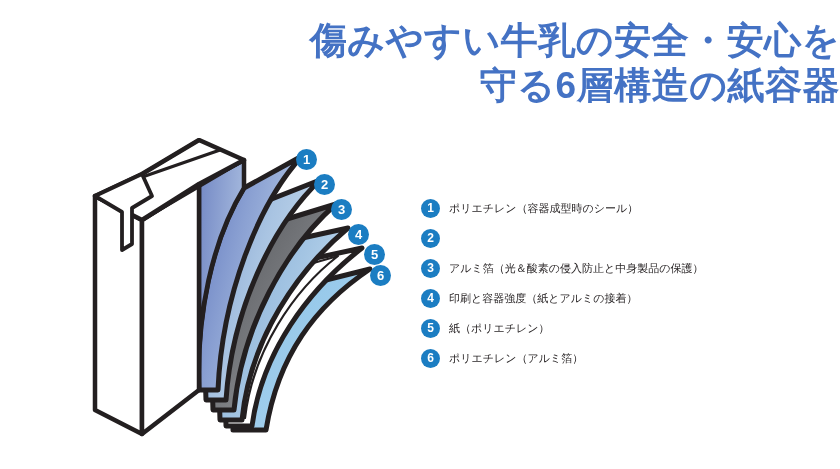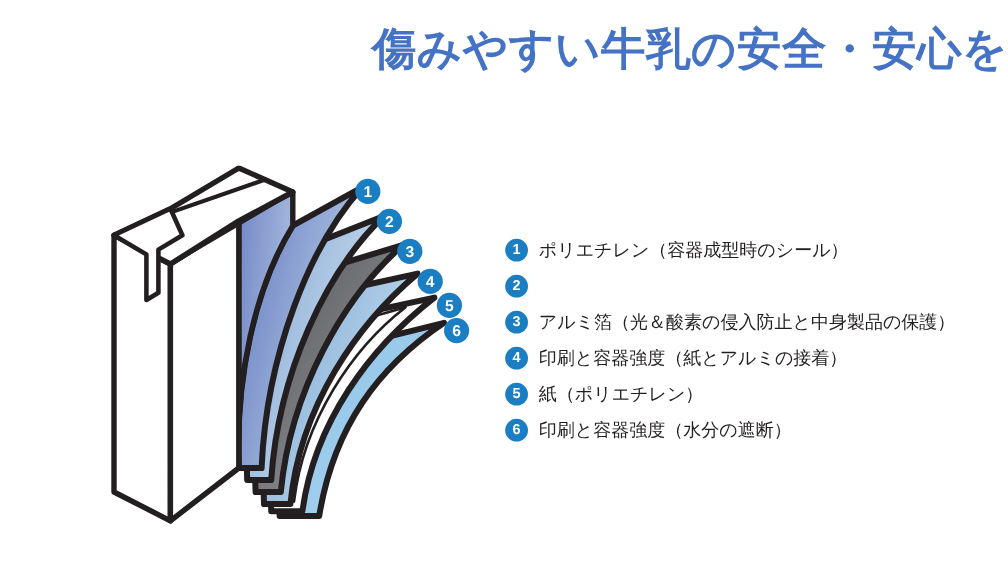--- a/index.html
+++ b/index.html
@@ -80,33 +80,34 @@
     border-radius: 50%;
     background: #1b7dc2;
     color: #ffffff;
     font-size: 12px;
     font-weight: bold;
     line-height: 19px;
     text-align: center;
   }
   .legend-label {
     margin-left: 9px;
-    font-size: 15px;
+    font-size: 11px;
     color: #231f20;
     white-space: nowrap;
     font-family: "Liberation Sans", "DejaVu Sans", sans-serif;
   }
 </style>
 </head>
 <body>
 
 <div id="page">
 
   <div id="title-block">
     <span class="title-line">傷みやすい牛乳の安全・安心を</span>
+    <span class="title-line">守る6層構造の紙容器</span>
   </div>
 
   <div id="diagram">
 
     <svg width="345" height="300" viewBox="0 0 345 300" xmlns="http://www.w3.org/2000/svg">
       <defs>
         <linearGradient id="gradL1" x1="0" y1="0" x2="1" y2="0.55">
           <stop offset="0%" stop-color="#5f76bd"></stop>
           <stop offset="45%" stop-color="#8aa0d2"></stop>
           <stop offset="100%" stop-color="#b9cfe8"></stop>
@@ -209,18 +210,18 @@
       <span class="legend-label">印刷と容器強度（紙とアルミの接着）</span>
     </div>
 
     <div class="legend-row">
       <span class="legend-badge">5</span>
       <span class="legend-label">紙（ポリエチレン）</span>
     </div>
 
     <div class="legend-row">
       <span class="legend-badge">6</span>
-      <span class="legend-label">印刷と容器強度（水分の遮断）</span>
+      <span class="legend-label">ポリエチレン（アルミ箔）</span>
     </div>
 
   </div>
 
 </div>
 
 </body></html>

